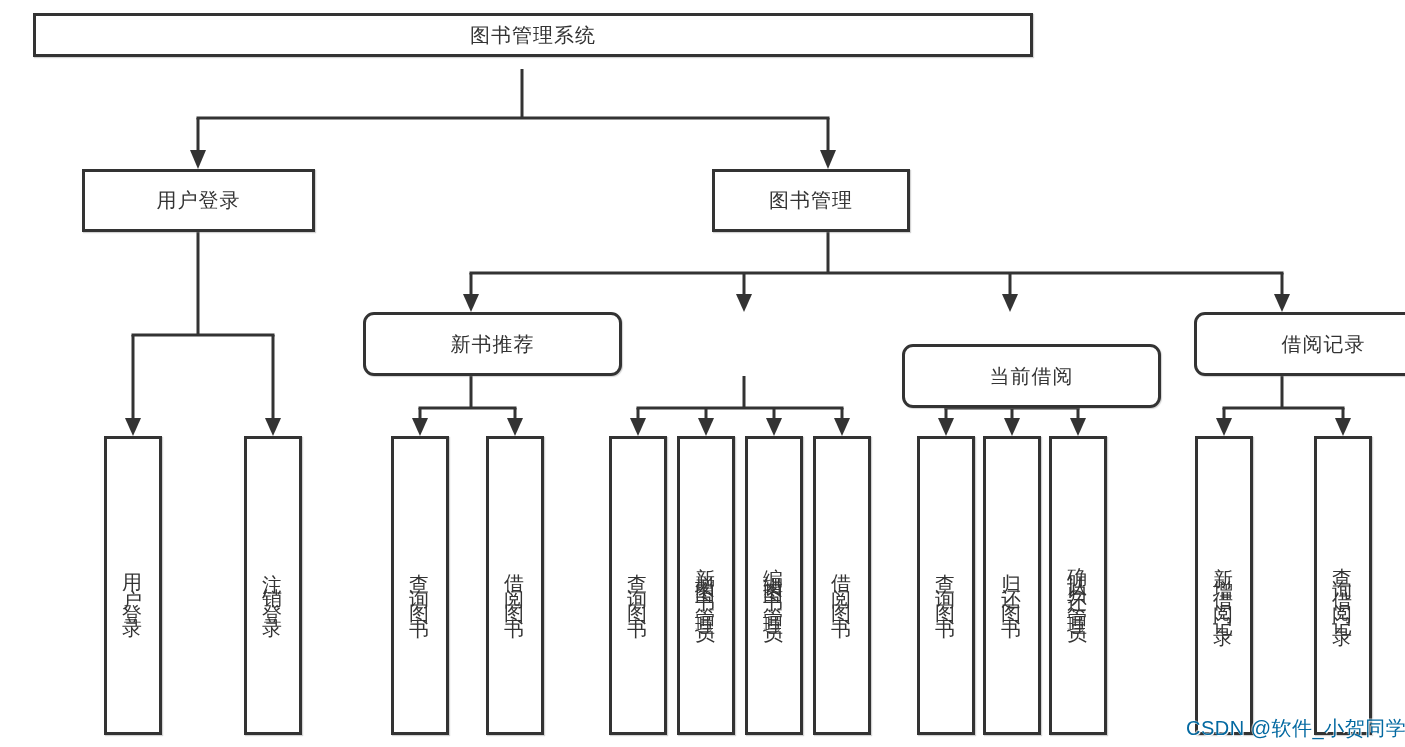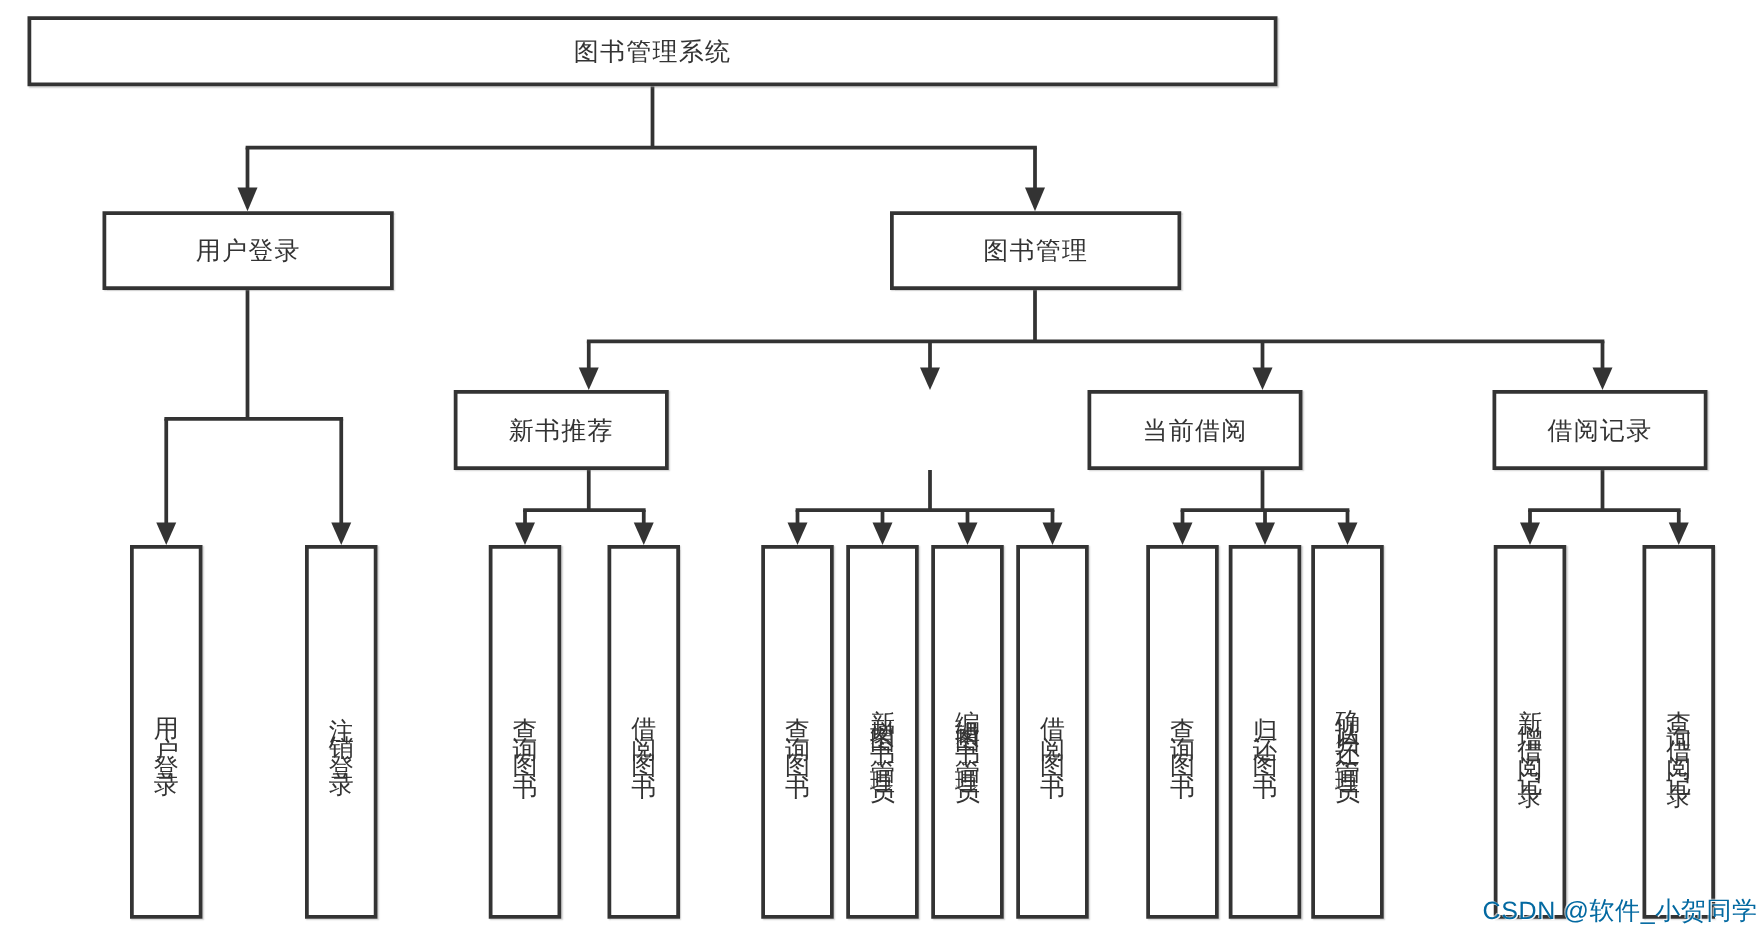--- a/index.html
+++ b/index.html
@@ -24,27 +24,27 @@
     background: #ffffff;
     color: #333333;
     display: flex;
     align-items: center;
     justify-content: center;
     font-size: 20px;
     letter-spacing: 1px;
     z-index: 2;
     box-shadow: 1px 1px 1px rgba(130,130,130,0.35);
   }
-  .root-box   { left: 22px;  top: 13px;  width: 1000px; height: 56px; }
+  .root-box   { left: 33px;  top: 13px;  width: 1000px; height: 44px; }
   .l2-a       { left: 82px;  top: 169px; width: 233px;  height: 63px; }
-  .l2-b       { left: 712px; top: 169px; width: 233px;  height: 63px; }
-  .l3         { top: 312px;  width: 172px; height: 64px; }
+  .l2-b       { left: 712px; top: 169px; width: 198px;  height: 63px; }
+  .l3         { top: 312px;  width: 259px; height: 64px; border-radius: 11px; }
   .l3-1 { left: 363px; }
   .l3-2 { left: 636px; }
-  .l3-3 { left: 870px; }
+  .l3-3 { left: 902px; margin-top: 32px; }
   .l3-4 { left: 1174px; margin-left: 20px; }
   .leaf {
     top: 436px;
     width: 58px;
     height: 299px;
     writing-mode: vertical-rl;
     text-orientation: mixed;
     letter-spacing: 15px;
     padding-top: 4px;
   }

